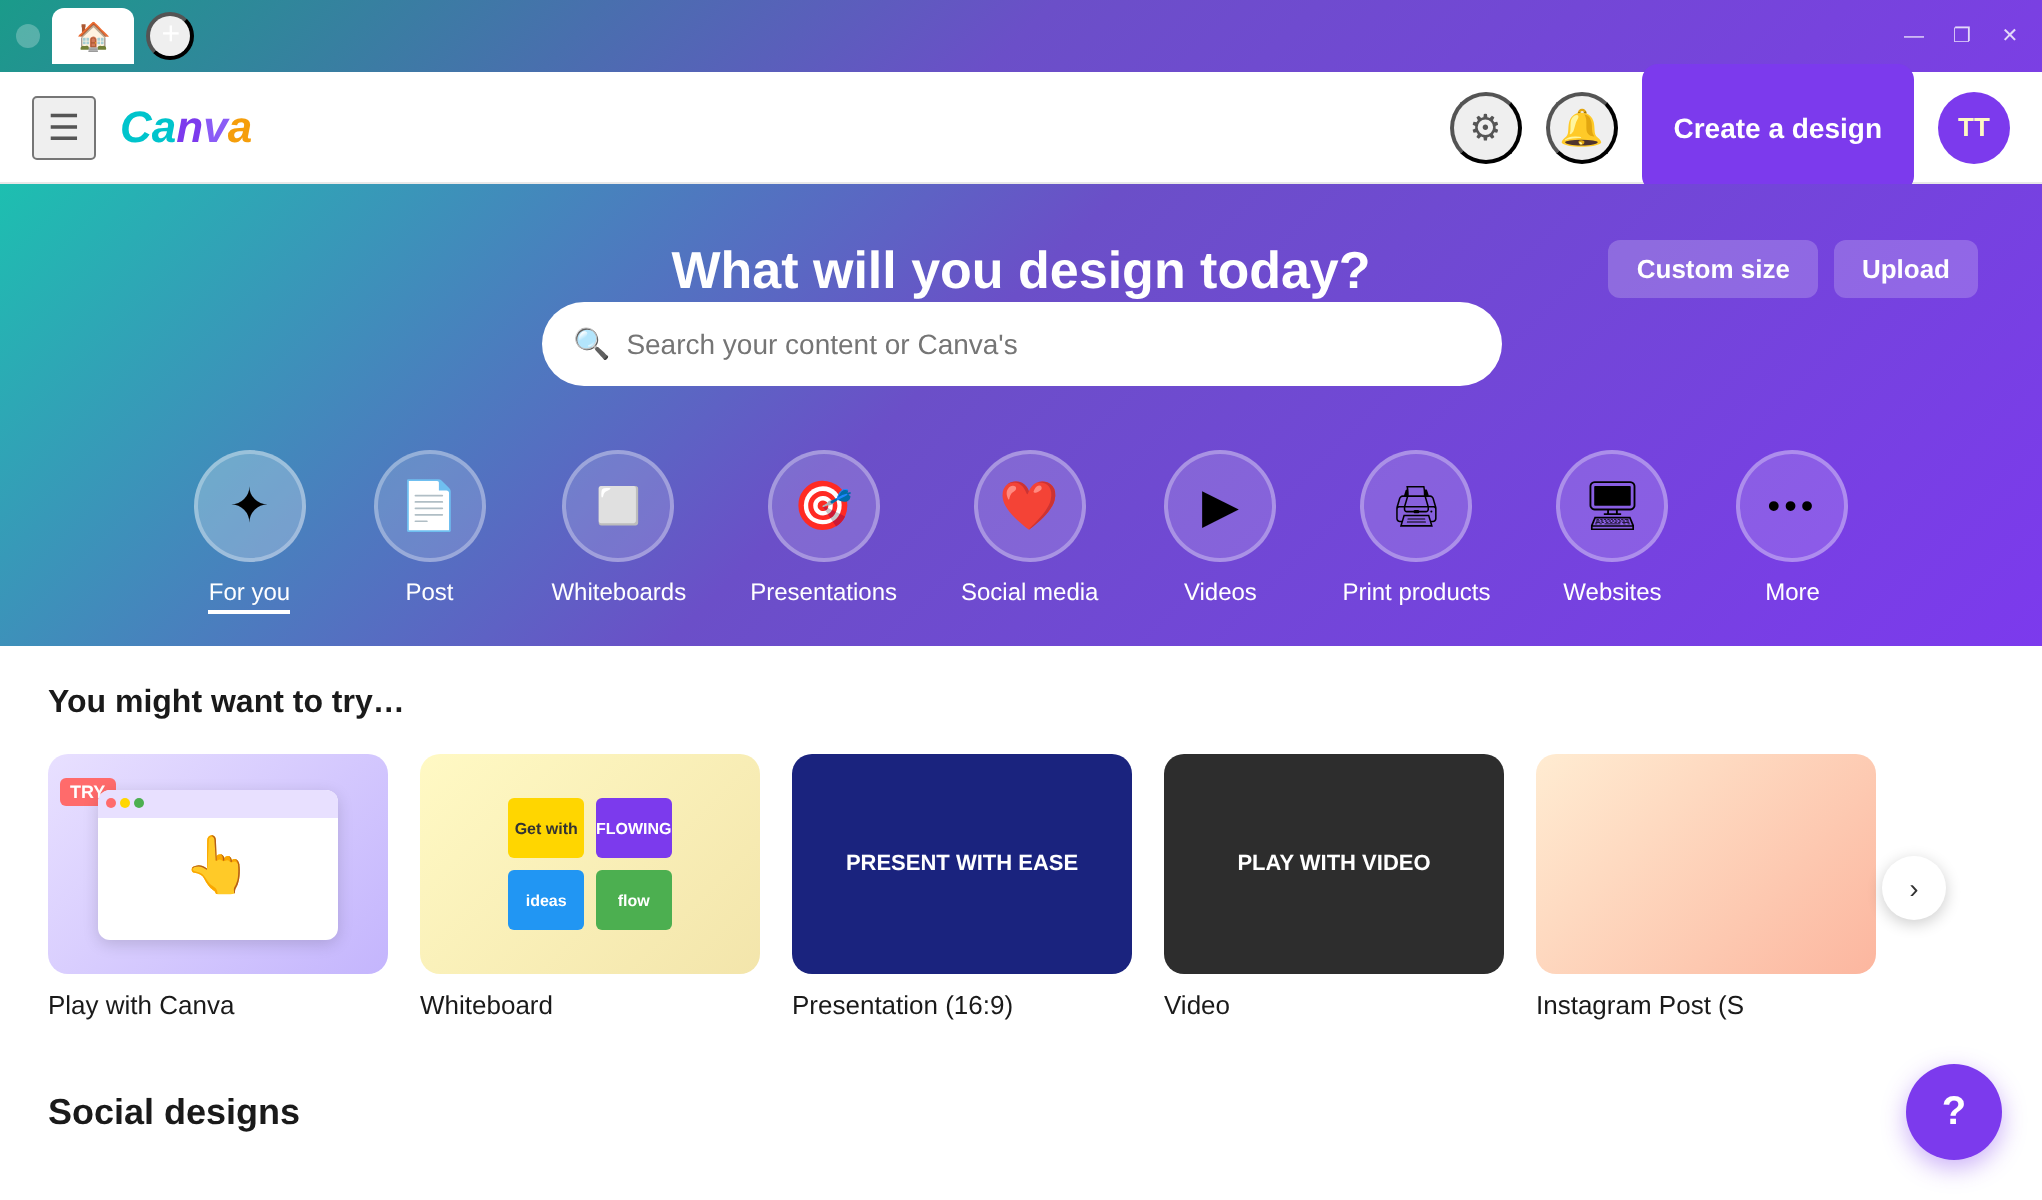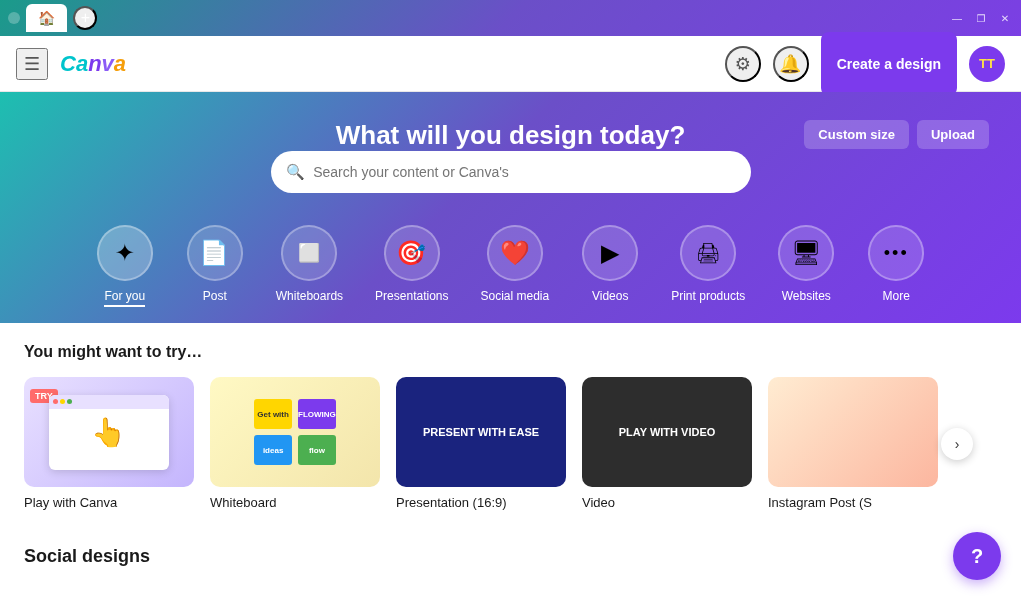--- a/index.html
+++ b/index.html
@@ -63,21 +63,21 @@
       border-radius: 8px;
       padding: 24px 16px;
       font-size: 14px;
       font-weight: 600;
       cursor: pointer;
     }
     .avatar {
       width: 36px; height: 36px; border-radius: 50%;
       background: #7c3aed;
       display: flex; align-items: center; justify-content: center;
-      color: #fde047; font-size: 13px; font-weight: 700; cursor: pointer;
+      color: #fef9c3; font-size: 13px; font-weight: 700; cursor: pointer;
     }
 
     
     .main-content { flex: 1; overflow-y: auto; }
 
     
     .hero {
       background: linear-gradient(135deg, #1dbfb0 0%, #6b4fc8 45%, #7c3aed 100%);
       padding: 28px 20px 0;
       position: relative;

